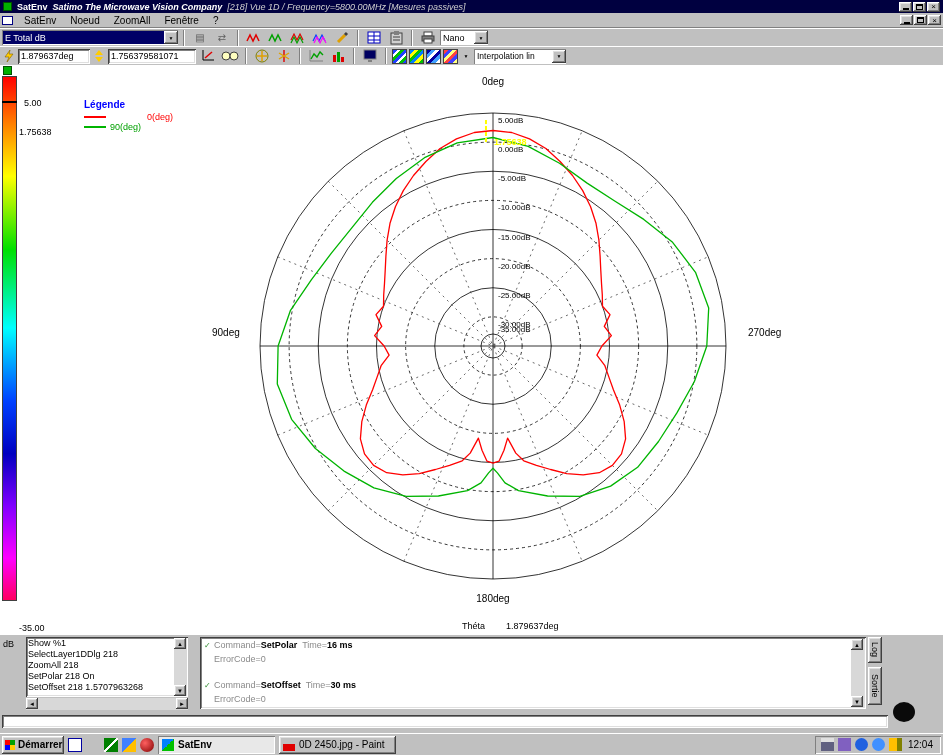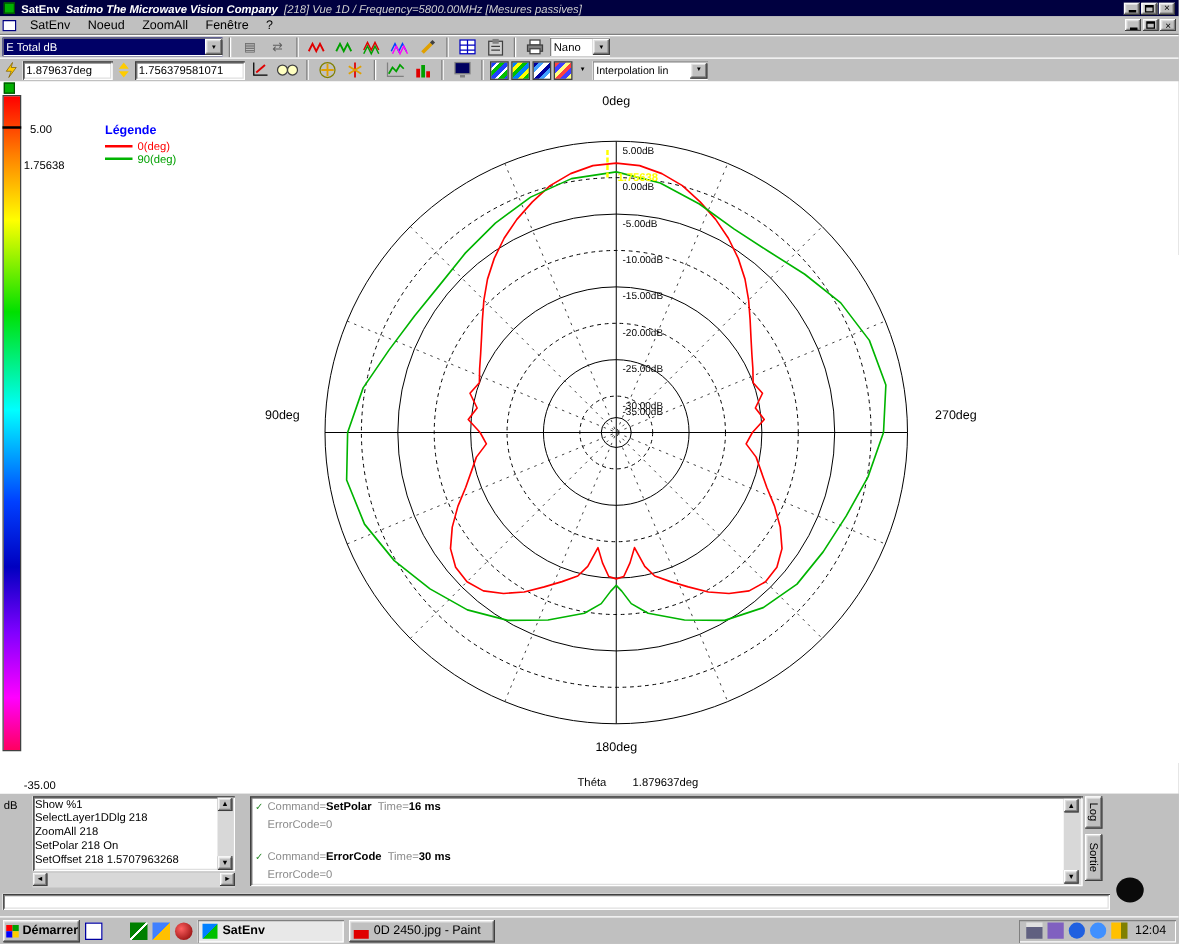--- a/index.html
+++ b/index.html
@@ -289,21 +289,21 @@
     <div class="abs cbar"></div>
     <div class="abs cbar-tick"></div>
     <div class="abs cbar-label" style="left:19px; top:30px;">1.75638</div>
     <div class="abs cbar-label" style="left:19px; top:526px;">-35.00</div>
     <div class="abs cbar-label" style="left:3px; top:542px;">dB</div>
 
     <div class="abs legend">
       <div class="legend-title">Légende</div>
       <div class="legend-row">
         <span class="legend-line" style="background: rgb(255, 0, 0);"></span>
-        <span style="color:#ff0000;">0(deg)</span>
+        <span style="color:#ff0000;margin-left:37px;">0(deg)</span>
       </div>
       <div class="legend-row">
         <span class="legend-line" style="background: rgb(0, 180, 0);"></span>
         <span style="color:#00a000;">90(deg)</span>
       </div>
     </div>
 
     <svg id="polar" class="abs" style="left:0; top:0;" width="943" height="570">
         <line x1="493" y1="48" x2="493" y2="514" stroke="#000" stroke-width="0.8"></line>
         <line x1="403.83476025893407" y1="65.73606892487018" x2="582.1652397410659" y2="496.2639310751298" stroke="#444" stroke-width="0.8" stroke-dasharray="2 4"></line>
@@ -362,21 +362,21 @@
     </div>
     <div class="abs hscroll">
       <div class="sc-btn r2 abs" style="left:0; top:0;">◄</div>
       <div class="sc-btn r2 abs" style="right:0; top:0;">►</div>
     </div>
 
     <div class="abs outpanel s2">
       <div id="out-list">
           <div class="out-line"><span class="out-check">✓</span><span class="dim">Command=</span><span class="strong">SetPolar</span><span class="dim">  Time=</span><span class="strong">16 ms</span></div>
           <div class="out-line"><span class="out-check"></span><span class="dim">ErrorCode=0</span></div>
-          <div class="out-line" style="margin-top: 12px;"><span class="out-check">✓</span><span class="dim">Command=</span><span class="strong">ErrorCode</span><span class="dim">  Time=</span><span class="strong">30 ms</span></div>
+          <div class="out-line" style="margin-top: 12px;"><span class="out-check">✓</span><span class="dim">Command=</span><span class="strong">SetOffset</span><span class="dim">  Time=</span><span class="strong">30 ms</span></div>
           <div class="out-line"><span class="out-check"></span><span class="dim">ErrorCode=0</span></div>
         </div>
       <div class="vscroll" style="right:2px; top:2px; bottom:2px;">
         <div class="sc-btn r2 abs" style="top:0; left:0;">▲</div>
         <div class="sc-btn r2 abs" style="bottom:0; left:0;">▼</div>
       </div>
     </div>
 
     <div class="abs side-tab r2" style="top:2px; height:26px;">Log</div>
     <div class="abs side-tab r2" style="top:32px; height:38px;">Sortie</div>

